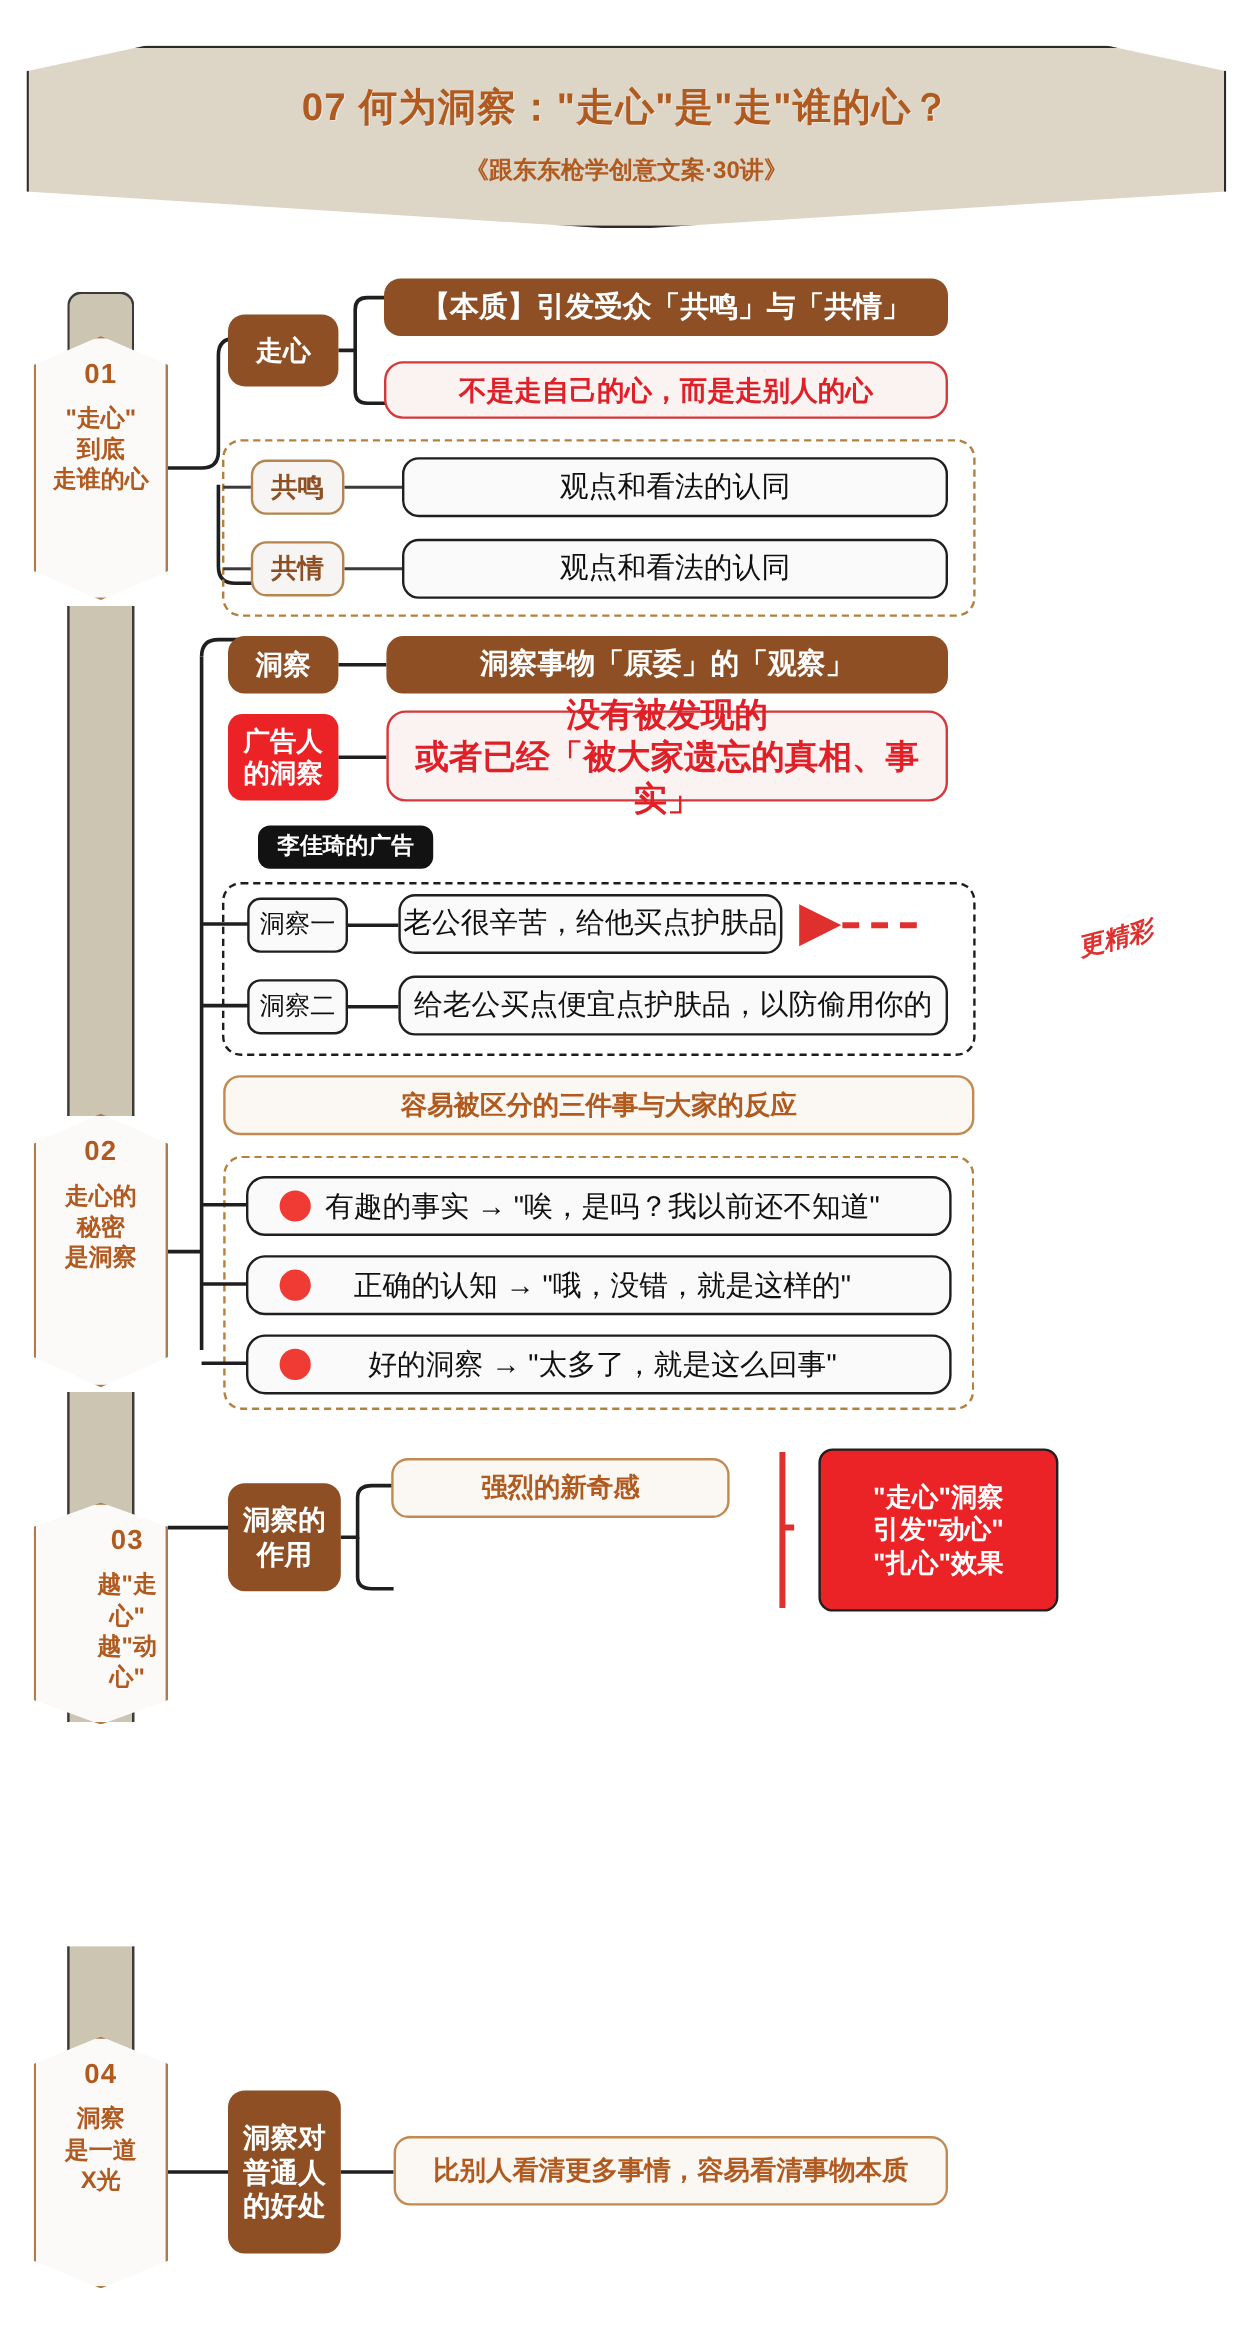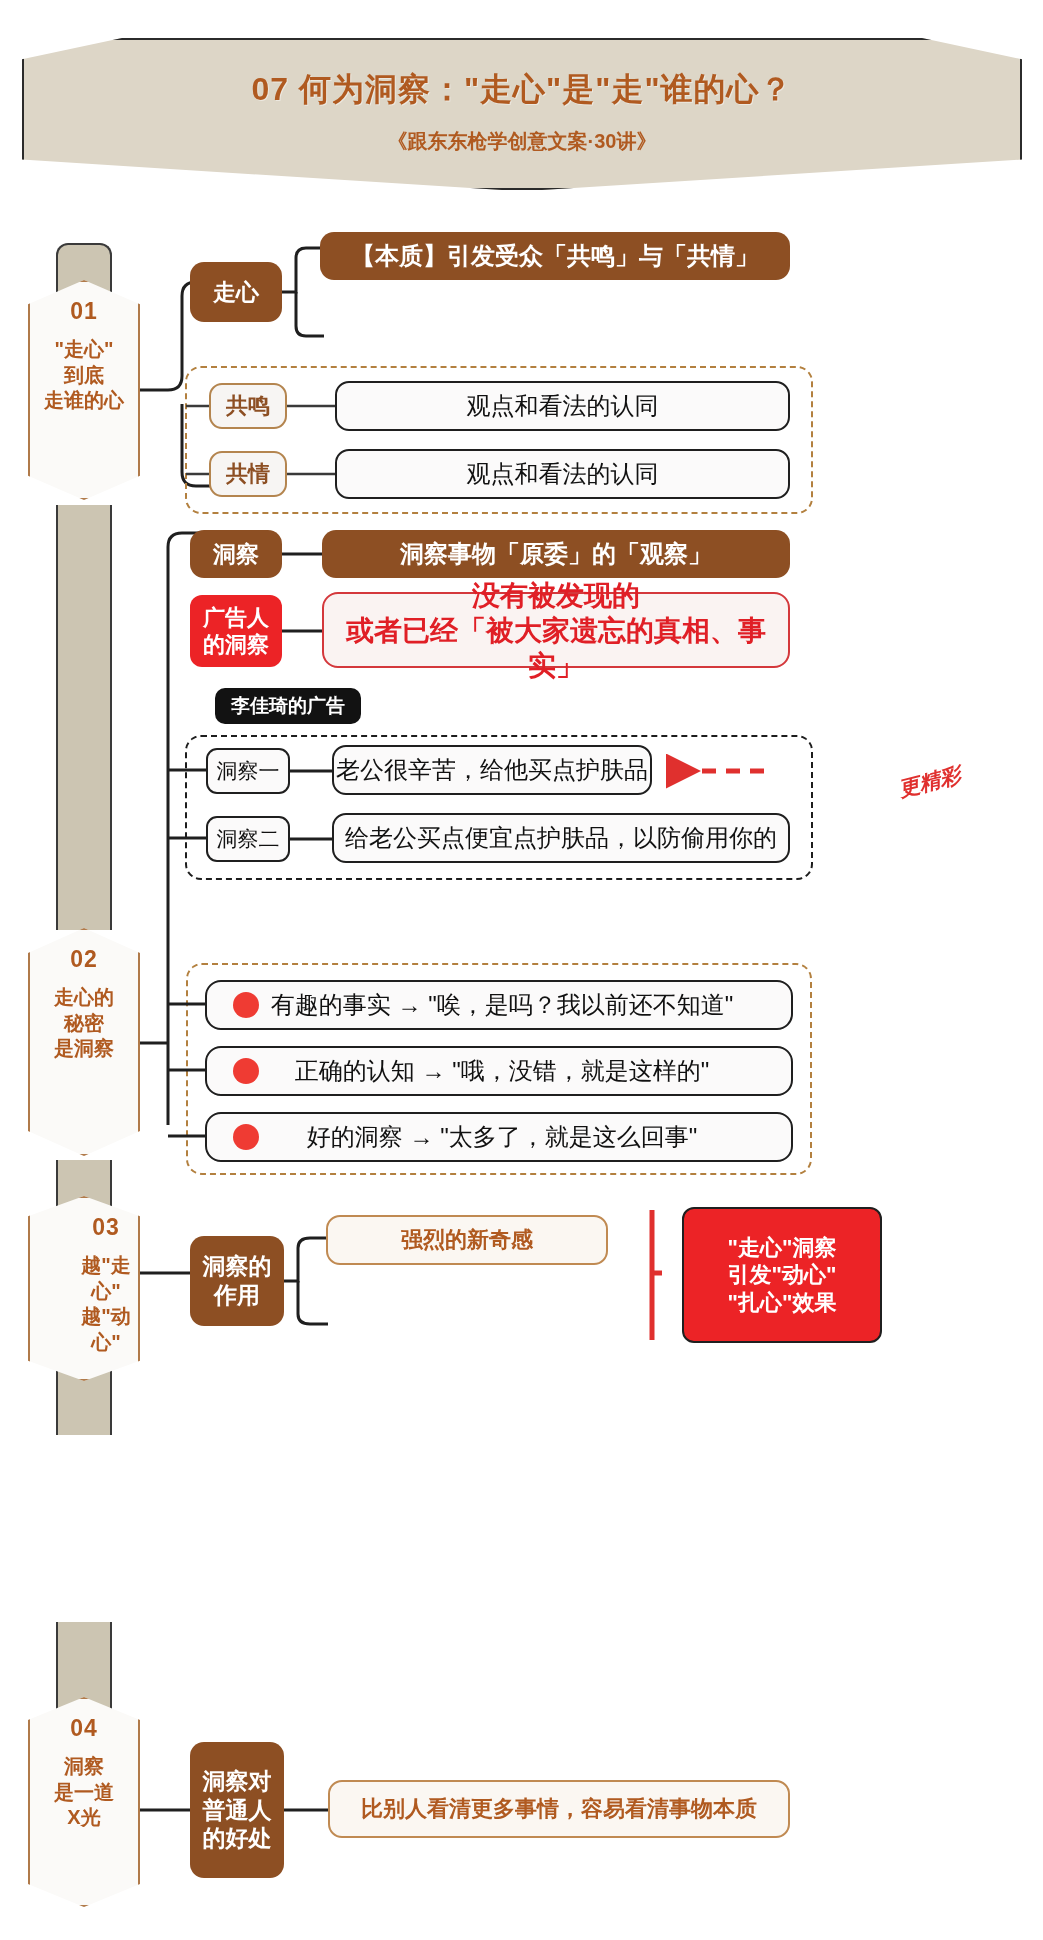--- a/index.html
+++ b/index.html
@@ -270,20 +270,21 @@
 
   <div class="conn" style="left:282px; top:242px; width:42px; height:110px;">
     <svg width="42" height="110" viewBox="0 0 42 110">
       <path d="M0 50 L14 50 L14 16 Q14 6 24 6 L42 6" fill="none" stroke="#1f1f1f" stroke-width="3"></path>
       <path d="M14 50 L14 84 Q14 94 24 94 L42 94" fill="none" stroke="#1f1f1f" stroke-width="3"></path>
     </svg>
   </div>
 
   <div class="box b-brown-wide" style="left:320px; top:232px; width:470px; height:48px;">【本质】引发受众「共鸣」与「共情」</div>
 
+  <div class="box b-redline" style="left:320px; top:301px; width:470px; height:48px;">不是走自己的心，而是走别人的心</div>
 
   <div class="dashgroup" style="left:185px; top:366px; width:628px; height:148px;"></div>
 
   <div class="conn" style="left:186px; top:382px; width:26px; height:114px;">
     <svg width="26" height="114" viewBox="0 0 26 114">
       <path d="M0 24 L26 24" fill="none" stroke="#3a3a3a" stroke-width="2.5"></path>
       <path d="M0 92 L26 92" fill="none" stroke="#3a3a3a" stroke-width="2.5"></path>
     </svg>
   </div>
 
@@ -387,20 +388,21 @@
       <path d="M120 66 L80 92" stroke="#e0302e" stroke-width="5" fill="none" stroke-dasharray="14 10"></path>
     </svg>
   </div>
   <div class="annot-label" style="left:898px; top:768px;">更精彩</div>
 
   <div class="conn" style="left:168px; top:882px; width:44px; height:50px;">
     <svg width="44" height="50" viewBox="0 0 44 50">
       <path d="M0 38 L44 38" fill="none" stroke="#1f1f1f" stroke-width="3" style="display:none"></path>
     </svg>
   </div>
+  <div class="box b-tan" style="left:186px; top:896px; width:626px; height:50px;">容易被区分的三件事与大家的反应</div>
 
   <div class="dashgroup" style="left:186px; top:963px; width:626px; height:212px;"></div>
 
   <div class="conn" style="left:168px; top:980px; width:48px; height:180px;">
     <svg width="48" height="180" viewBox="0 0 48 180">
       <path d="M0 24 L48 24" fill="none" stroke="#1f1f1f" stroke-width="3"></path>
       <path d="M0 90 L48 90" fill="none" stroke="#1f1f1f" stroke-width="3"></path>
       <path d="M0 156 L48 156" fill="none" stroke="#1f1f1f" stroke-width="3"></path>
     </svg>
   </div>
@@ -411,21 +413,21 @@
   </div>
   <div class="bulletrow" style="left:205px; top:1046px; width:588px; height:50px;">
     <span class="bulletdot"></span>
     <span class="bullettext">正确的认知 → "哦，没错，就是这样的"</span>
   </div>
   <div class="bulletrow" style="left:205px; top:1112px; width:588px; height:50px;">
     <span class="bulletdot"></span>
     <span class="bullettext">好的洞察 → "太多了，就是这么回事"</span>
   </div>
 
-  <div class="badge" style="top:1196px; height:185px;padding-left:48px;">
+  <div class="badge" style="top:1252px; height:185px;padding-left:48px;">
     <div class="badge-num">03</div>
     <div class="badge-label">越"走心"
 越"动心"</div>
   </div>
 
   <div class="conn" style="left:140px; top:1268px; width:52px; height:10px;">
     <svg width="52" height="10" viewBox="0 0 52 10">
         <path d="M0 5 L52 5" stroke="#1f1f1f" stroke-width="3" fill="none"></path>
       </svg>
   </div>

